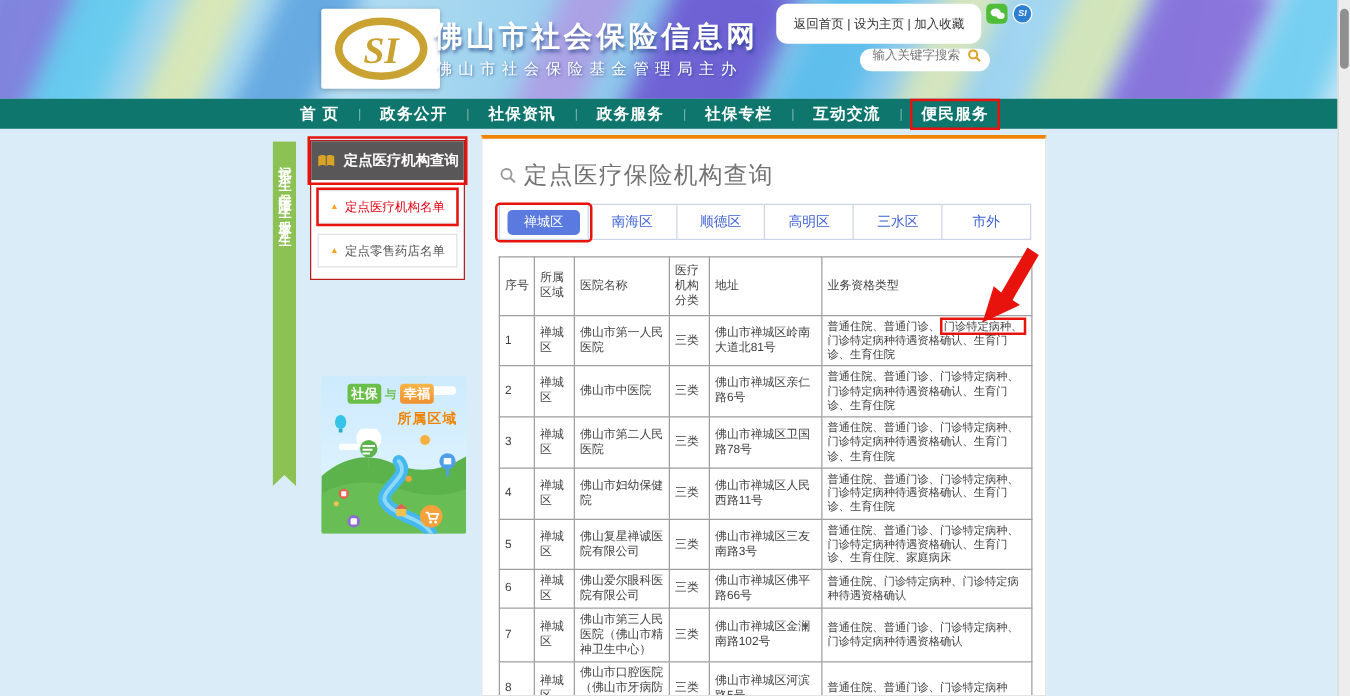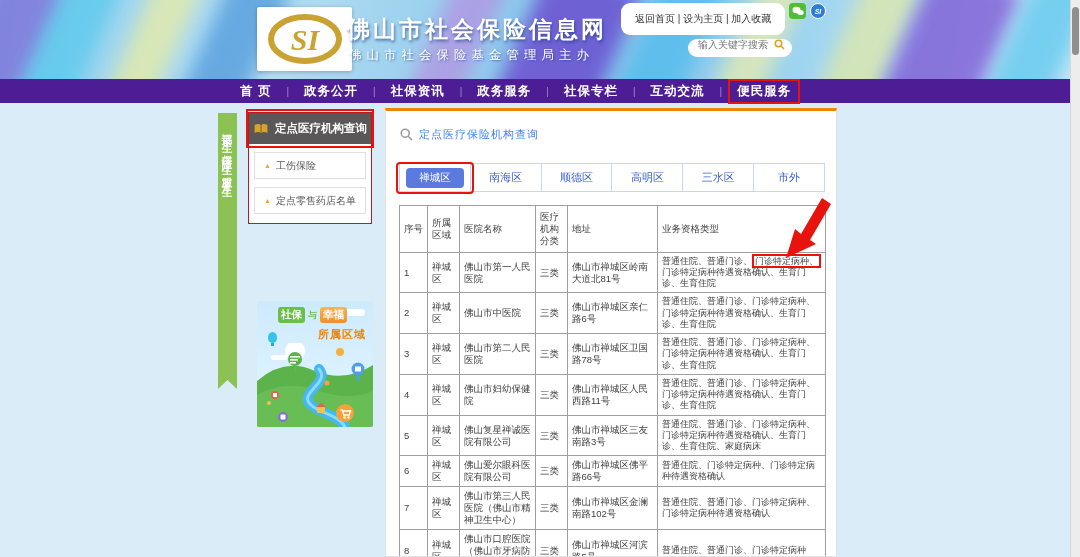--- a/index.html
+++ b/index.html
@@ -29,21 +29,21 @@
   .mini-icon { position:absolute; top:3px; width:17px; height:16px; display:flex; align-items:center; justify-content:center; }
   .wechat { left:789px; background:#50bd38; border-radius:4px; }
   .si-circ { left:810px; width:16px; background:#2d7fd2; border:1px solid #fff; border-radius:50%;
     color:#fff; font-size:7px; font-weight:bold; font-style:italic; }
   .search-pill { position:absolute; left:688px; top:39px; width:104px; height:18px; background:#fff;
     border-radius:10px; display:flex; align-items:flex-start; padding:0 7px 0 10px; }
   .search-pill input { border:none; outline:none; flex:1; min-width:0; font-size:10px; color:#555; background:transparent;
     font-family:"Liberation Sans","DejaVu Sans",sans-serif; }
 
   
-  .navbar { position:absolute; left:0; top:79px; width:1080px; height:24px; background:#4c1d95;
+  .navbar { position:absolute; left:0; top:79px; width:1080px; height:24px; background:#0f766e;
     display:flex; align-items:center; padding-left:240px; }
   .nav-item { position:relative; color:#fff; font-size:12.5px; font-weight:bold; letter-spacing:1px;
     white-space:nowrap; cursor:pointer; }
   .nav-sep { color:rgba(255,255,255,.45); font-size:10px; margin:0 15px; }
 
   
   .scrollbar { position:absolute; right:0; top:0; width:10px; height:557px; background:#ededed;
     border-left:1px solid #d8d8d8; z-index:50; }
   .scroll-thumb { position:absolute; left:1px; top:7px; width:7px; height:48px; background:#8f8f8f; border-radius:4px; }
 
@@ -78,21 +78,21 @@
   .sun { position:absolute; right:29px; top:47px; width:8px; height:8px; background:#f6b042; border-radius:50%; }
   .cloud { position:absolute; background:#fff; border-radius:8px; opacity:.95; }
   .cl1 { right:8px; top:8px; width:22px; height:7px; }
   .cl2 { left:14px; top:54px; width:16px; height:5px; }
   .promo svg { position:absolute; left:0; bottom:0; }
 
   
   .panel { position:absolute; left:385px; top:108px; width:452px; height:449px; background:#fff;
     border:1px solid #e3e3e3; border-top:3px solid #f08300; overflow:hidden; }
   .panel-title-row { position:absolute; left:14px; top:16px; display:flex; align-items:center; gap:6px; }
-  .panel-title { font-size:11px; color:#3b82f6; letter-spacing:1px; }
+  .panel-title { font-size:19px; color:#737373; letter-spacing:1px; }
   .breadcrumb { position:absolute; right:11px; top:21px; font-size:10px; color:#555; }
 
   .tabs { position:absolute; left:13px; top:52px; width:426px; height:29px; display:flex;
     border:1px solid #ccd6e8; background:#fff; }
   .tab-cell { flex:1; display:flex; align-items:center; justify-content:center; border-right:1px solid #ccd6e8;
     font-size:11px; color:#3c5fd4; cursor:pointer; position:relative; }
   .tab-cell:last-child { border-right:none; }
   .tab-btn { position:relative; background:#5b7ae0; color:#fff; border-radius:4px; padding:3px 13px; font-size:10.5px; }
 
   table.data { position:absolute; left:13px; top:94px; width:426px; border-collapse:collapse;
@@ -187,23 +187,24 @@
 <div class="sidebar">
   <div class="sidebar-header">
     <svg width="16" height="12" viewBox="0 0 20 14">
       <path d="M2,2 C5,0.3 8,0.3 10,2.2 C12,0.3 15,0.3 18,2 V12 C15,10.3 12,10.3 10,12.2 C8,10.3 5,10.3 2,12 Z" fill="#d9a326"></path>
         <line x1="10" y1="2.2" x2="10" y2="12.2" stroke="#595757" stroke-width="1"></line>
     </svg>
     <span>定点医疗机构查询</span>
     <i class="anno anno-sidehead"></i>
   </div>
   <div>
-      <div class="side-item">
+      <div class="side-item active">
         <span class="tri">▲</span>
-        <span>工伤保险</span>
+        <span>定点医疗机构名单</span>
+        <i class="anno anno-sideitem"></i>
       </div>
       <div class="side-item">
         <span class="tri">▲</span>
         <span>定点零售药店名单</span>
       </div>
     </div>
 </div>
 
 <div class="promo">
   <div class="cloud cl1"></div>

